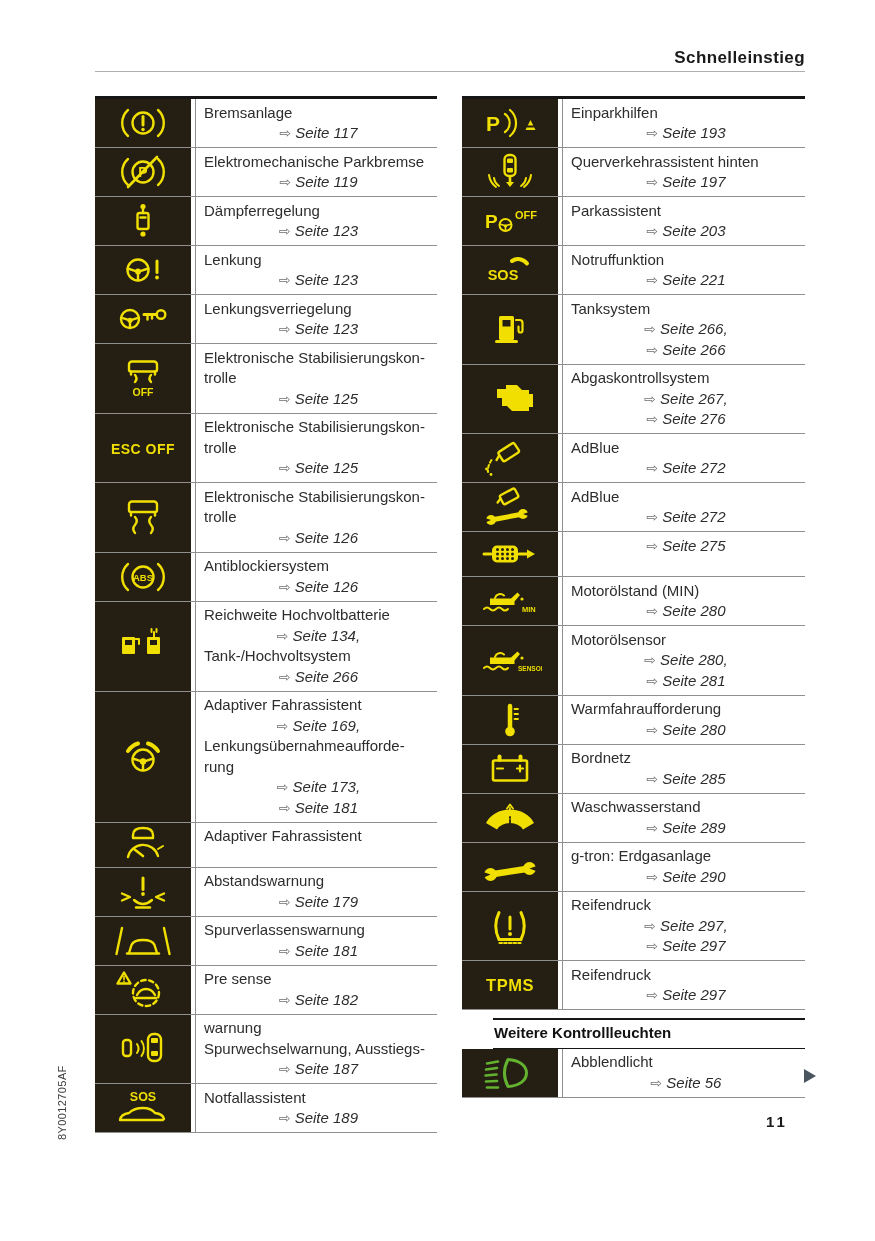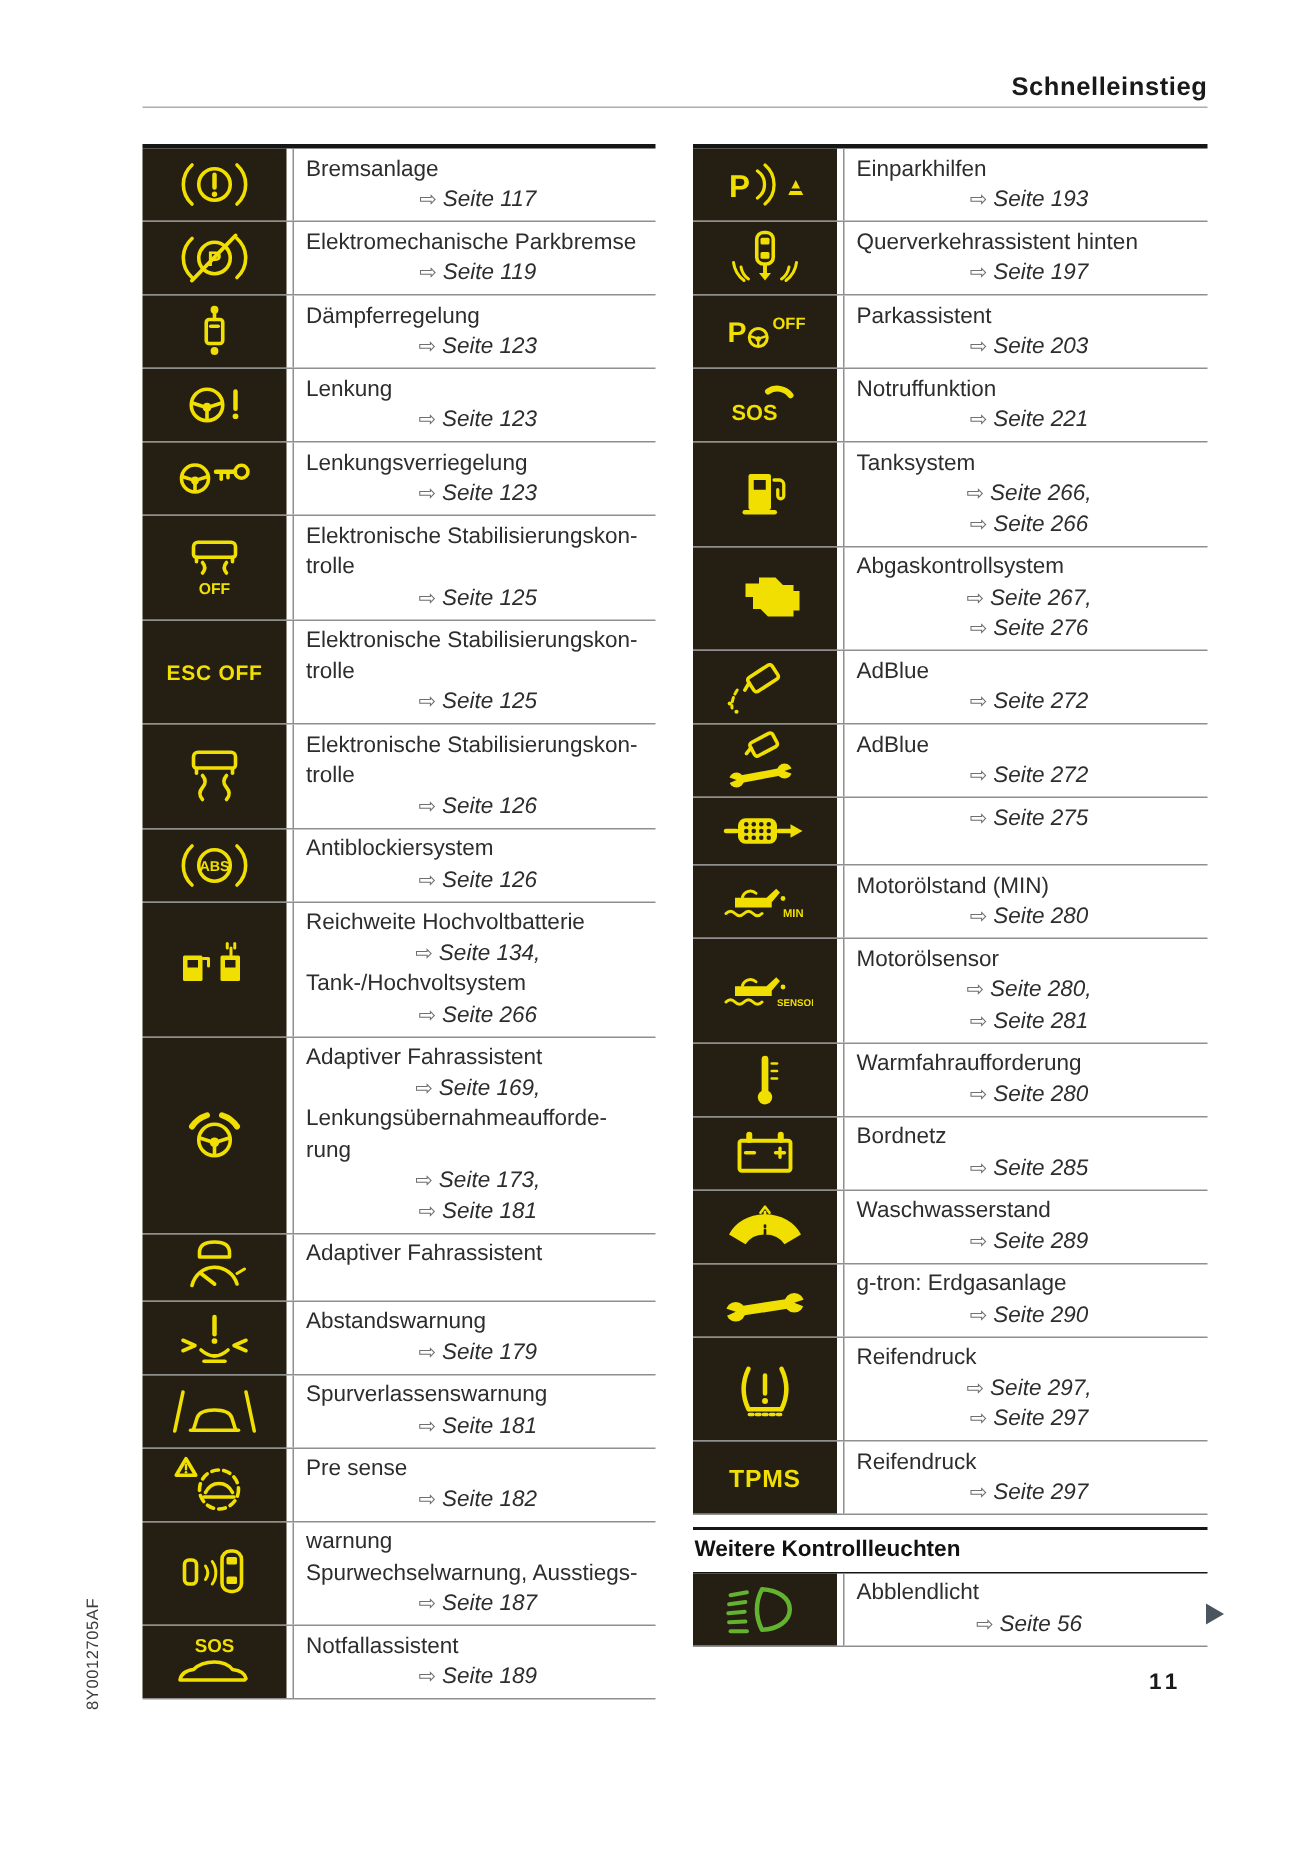--- a/index.html
+++ b/index.html
@@ -23,21 +23,21 @@
     align-items:center; justify-content:center;
   }
   .text-cell { flex:1; margin-left:4px; border-left:1px solid #8f8f8f; padding:3.5px 4px 3.5px 8px; }
   .label-line { font-size:15px; line-height:20.5px; color:#2d2d2d; }
   .ref-line   { font-size:15px; line-height:20.5px; color:#2d2d2d; font-style:italic;text-align:center; }
   .ref-arrow  { font-style:normal; color:#6f6f6f; margin-right:4px; font-size:14px;
                 font-family:"DejaVu Sans", sans-serif; }
 
   .section-header {
     margin-top:8px; border-top:2.5px solid #161616; border-bottom:1.5px solid #161616;
-    font-weight:bold; font-size:15px; color:#111; padding:3px 0 4px 1px; line-height:20.5px;
+    font-weight:bold; font-size:15px; color:#111; padding:3px 0 4px 1px; line-height:20.5px;margin-left:31px;
   }
 
   .doc-code {
     position:absolute; left:56px; top:1048px;
     transform:rotate(-90deg) translateX(-92px); transform-origin:top left;
     font-size:11px; color:#3c3c3c; letter-spacing:0.4px; white-space:nowrap;
   }
   .page-number {
     position:absolute; top:1113px; left:752px; width:50px; text-align:center;
     font-size:15px; font-weight:bold; letter-spacing:3px; color:#1a1a1a;

